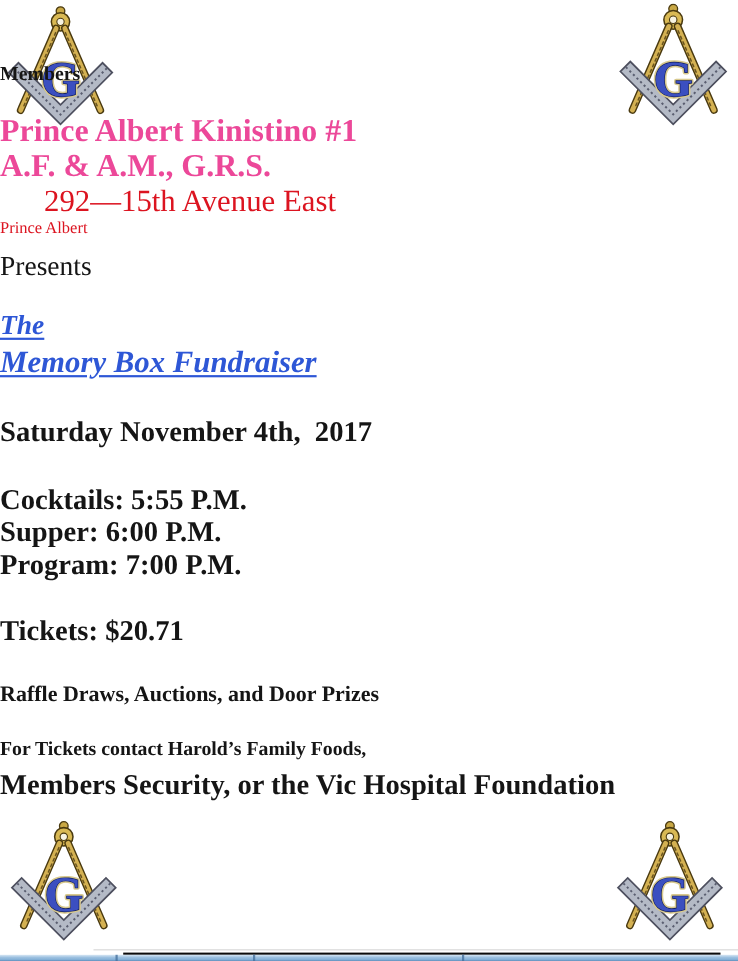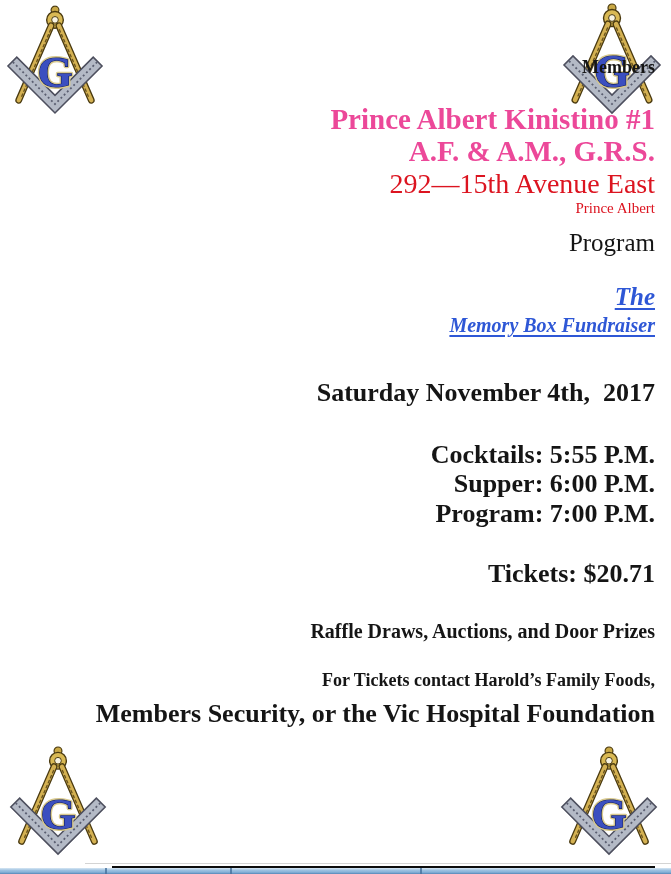--- a/index.html
+++ b/index.html
@@ -5,40 +5,40 @@
   html,body{margin:0;padding:0;background:#fff;}
   .page{
     position:relative;
     width:671px;height:874px;
     background:#ffffff;
     overflow:hidden;
     font-family:"Liberation Serif","DejaVu Serif",serif;
     color:#151515;
   }
   .line{
-    position:absolute;left:0;right:16px;
-    text-align:right;line-height:1.15;
+    position:absolute;left:0;right:0;
+    text-align:left;line-height:1.15;
     white-space:pre;
   }
   .bold{font-weight:bold;}
   .blue{color:#ec4899;}
-  .titleblue{color:#2e57d6;padding-left:10px;}
+  .titleblue{color:#2e57d6;}
   .red{color:#dc1420;}
   .italic{font-style:italic;}
   .underline{text-decoration:underline;text-decoration-thickness:2px;text-underline-offset:3px;}
 
   .members{top:57px;font-size:18px;}
   .of{top:82px;font-size:18px;}
   .lodge{top:103px;font-size:29px;}
   .afam{top:135px;font-size:29px;}
   .address{top:168px;font-size:28px;margin-left:40px;}
   .city{top:200px;font-size:15px;}
   .presents{top:229px;font-size:25px;}
   .the{top:283px;font-size:25px;}
-  .memory{top:314px;font-size:20px;}
+  .memory{top:314px;font-size:28px;}
   .date{top:378px;font-size:26px;}
   .cocktails{top:440px;font-size:26px;}
   .supper{top:469px;font-size:26px;}
   .program{top:499px;font-size:26px;}
   .tickets{top:559px;font-size:26px;}
   .raffle{top:620px;font-size:20px;}
   .contact1{top:670px;font-size:18px;}
   .contact2{top:699px;font-size:26px;}
 
   .logo{position:absolute;}
@@ -114,21 +114,21 @@
         <use href="#masonic"></use>
       </svg>
   </div>
 
   <div class="line members bold">Members</div>
   <div class="line lodge bold blue">Prince Albert Kinistino #1</div>
   <div class="line afam bold blue">A.F. &amp; A.M., G.R.S.</div>
   <div class="line address red">292—15th Avenue East</div>
   <div class="line city red">Prince Albert</div>
 
-  <div class="line presents">Program</div>
+  <div class="line presents">Presents</div>
 
   <div class="line the bold italic underline titleblue">The</div>
   <div class="line memory bold italic underline titleblue">Memory Box Fundraiser</div>
 
   <div class="line date bold">Saturday November 4th,  2017</div>
 
   <div class="line cocktails bold">Cocktails: 5:55 P.M.</div>
   <div class="line supper bold">Supper: 6:00 P.M.</div>
   <div class="line program bold">Program: 7:00 P.M.</div>
 

